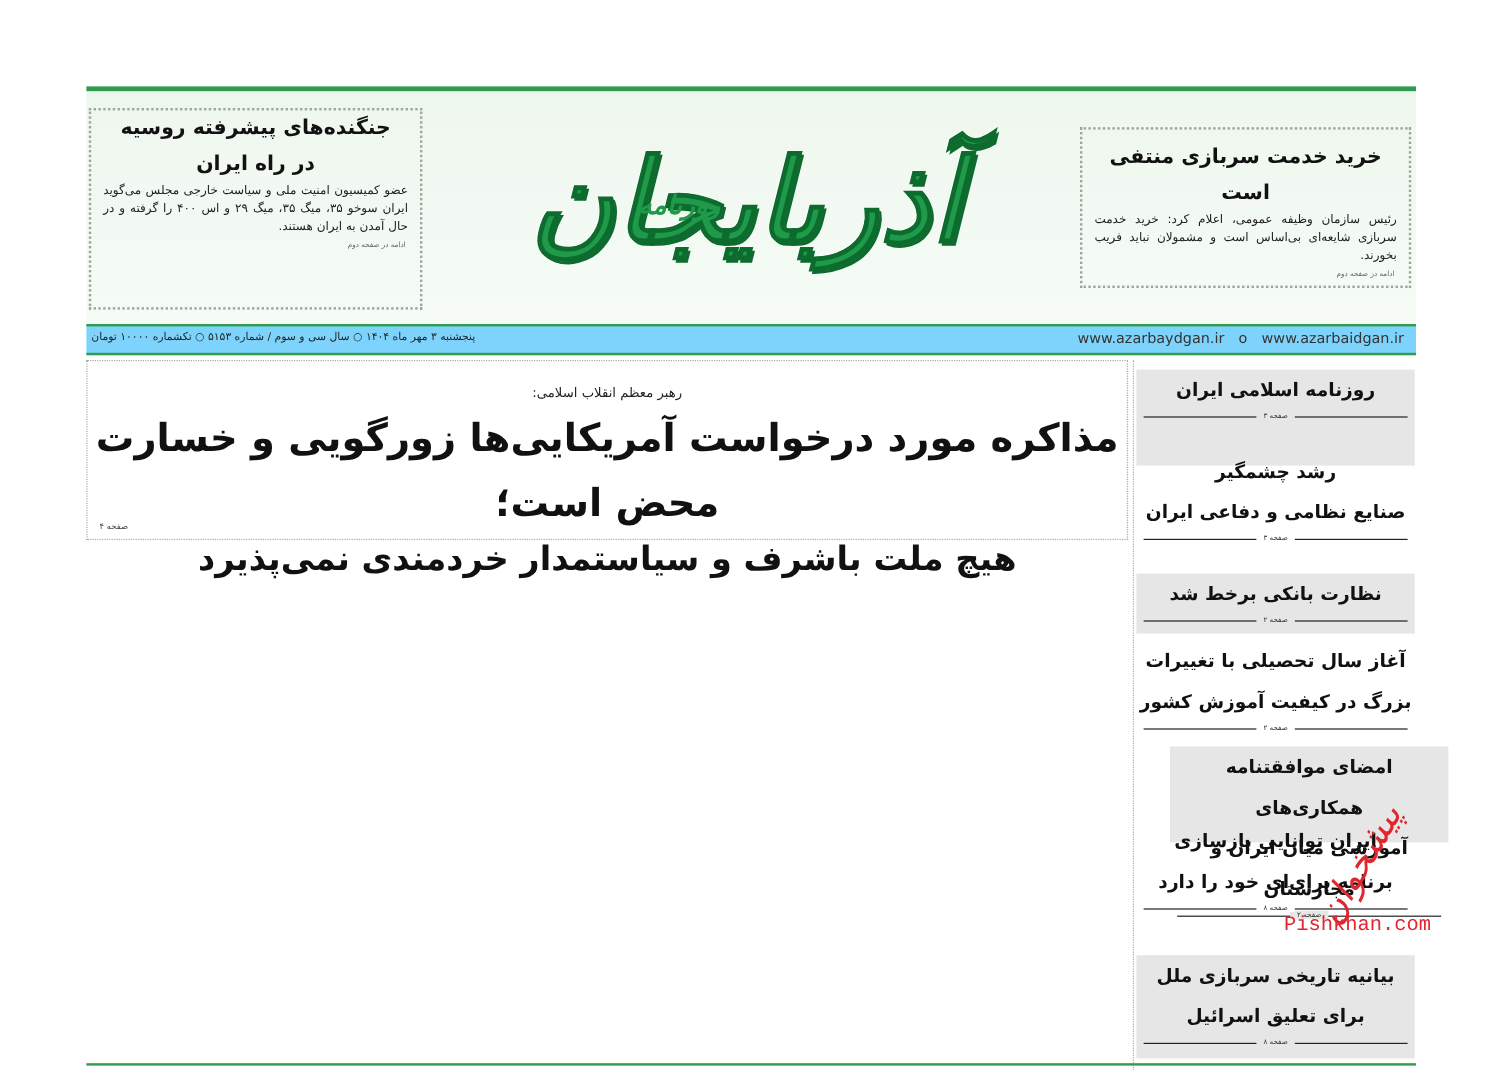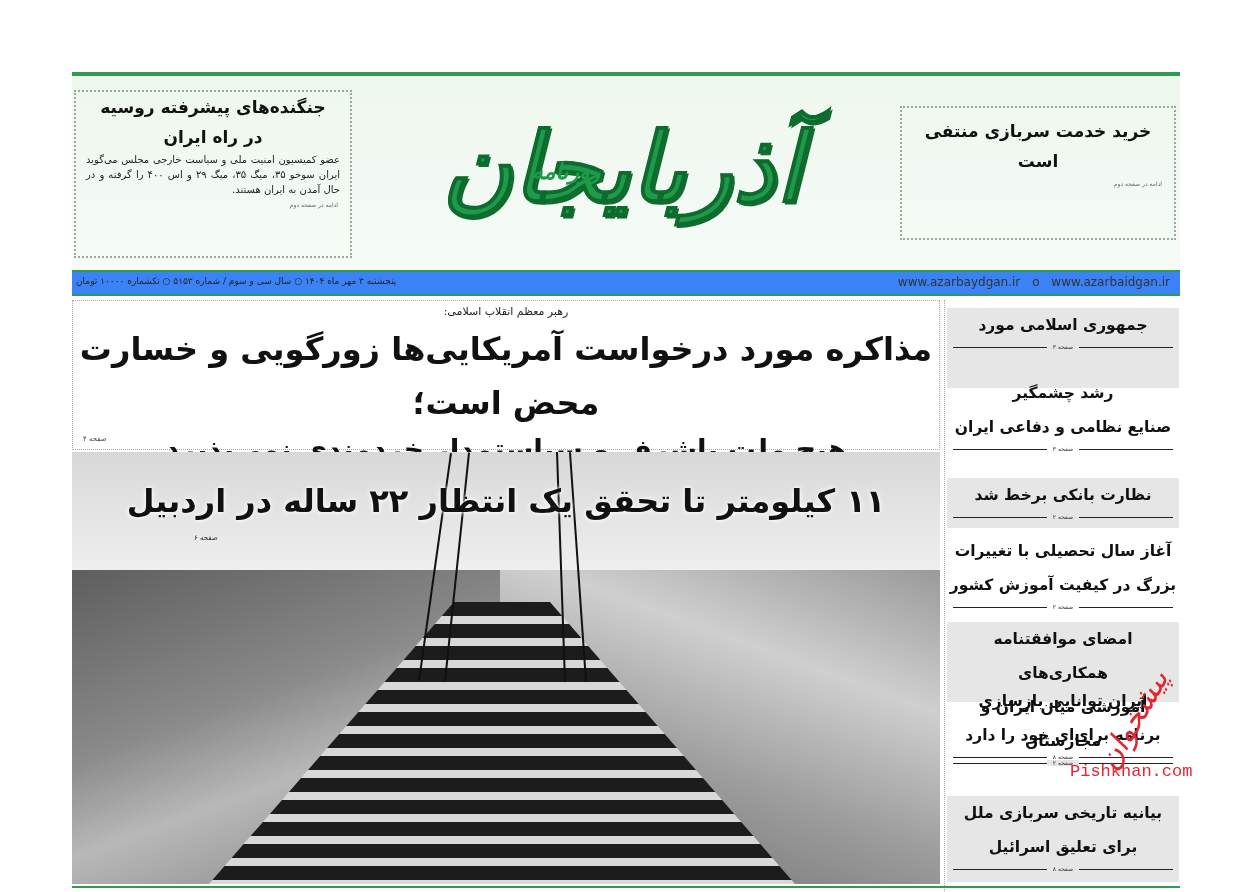--- a/index.html
+++ b/index.html
@@ -36,32 +36,32 @@
     -webkit-text-stroke:1px #0d6b2e;
   }
   .logo .sub {
     position:absolute; left:120px; top:80px; font-size:22px; font-style:italic; font-weight:bold; color:#1f9a4a;
     font-family:"DejaVu Serif", serif;
   }
 
   .infobar {
     position:absolute; left:0; top:198px; width:1108px; height:22px;
     border-top:2px solid #2e9b4f; border-bottom:2px solid #2e9b4f;
-    background:#3b82f6; font-size:10px;
+    background:#7dd3fc; font-size:10px;
   }
   .infobar .issue { position:absolute; left:4px; top:4px; direction:rtl; color:#222; font-size:9px; }
   .infobar .sites { position:absolute; right:6px; top:3px; font-size:12px; color:#333; }
   .infobar .sites span { margin:0 4px; }
 
   
   .headline-box {
     position:absolute; left:0; top:228px; width:868px; height:150px;
     border:1px dotted #aaa; box-sizing:border-box; direction:rtl; text-align:center;
   }
-  .headline-box .kicker { font-size:11px; margin-top:4px; color:#222; }
+  .headline-box .kicker { font-size:11px; margin-top:20px; color:#222; }
   .headline-box .h1 { font-size:32px; font-weight:bold; line-height:54px; margin-top:4px; color:#111; }
   .headline-box .h2 { font-size:28px; font-weight:bold; line-height:40px; color:#111; }
   .headline-box .pg { position:absolute; left:10px; bottom:6px; font-size:7px; color:#444; }
 
   
   .photo {
     position:absolute; left:0; top:380px; width:868px; height:432px; overflow:hidden;
     background:linear-gradient(180deg,#e8e8e8 0%,#d6d6d6 26%,#8c8c8c 30%,#6e6e6e 40%,#a0a0a0 55%,#7a7a7a 70%,#555 100%);
   }
   .photo .sky { position:absolute; left:0; top:0; width:100%; height:125px; background:linear-gradient(180deg,#d8d8d8,#f0f0f0); }
@@ -119,73 +119,62 @@
       <div class="cont">ادامه در صفحه دوم</div>
     </div>
 
     <div class="logo">
       <div class="name">آذربایجان</div>
       <div class="sub">روزنامه</div>
     </div>
 
     <div class="box right">
       <div class="title" style="margin-top:8px">خرید خدمت سربازی منتفی است</div>
+      <div class="lead">رئیس سازمان وظیفه عمومی، اعلام کرد: خرید خدمت سربازی شایعه‌ای بی‌اساس است و مشمولان نباید فریب بخورند.</div>
       <div class="cont">ادامه در صفحه دوم</div>
     </div>
   </div>
 
   <div class="infobar">
     <div class="issue">پنجشنبه ۳ مهر ماه ۱۴۰۴ ○ سال سی و سوم / شماره ۵۱۵۳ ○ تکشماره ۱۰۰۰۰ تومان</div>
     <div class="sites">
       <span>www.azarbaydgan.ir</span>
       <span>o</span>
       <span>www.azarbaidgan.ir</span>
     </div>
   </div>
 
   <div class="headline-box">
     <div class="kicker">رهبر معظم انقلاب اسلامی:</div>
     <div class="h1">مذاکره مورد درخواست آمریکایی‌ها زورگویی و خسارت محض است؛</div>
     <div class="h2">هیچ ملت باشرف و سیاستمدار خردمندی نمی‌پذیرد</div>
     <div class="pg">صفحه ۴</div>
   </div>
 
-  <div class="photo">
-    <div class="sky"></div>
-    <div class="ground-l"></div>
-    <div class="ground-r"></div>
-    <div class="track"></div>
-    <div class="cable" style="left:362px; transform:rotate(8deg);"></div>
-    <div class="cable" style="left:384px; transform:rotate(6deg);"></div>
-    <div class="cable" style="left:488px; transform:rotate(-2deg);"></div>
-    <div class="cable" style="left:505px; transform:rotate(-4deg);"></div>
-    <div class="title">۱۱ کیلومتر تا تحقق یک انتظار ۲۲ ساله در اردبیل</div>
-    <div class="pg">صفحه ۶</div>
-  </div>
 
   <div class="side">
     <div class="side-item shaded" style="top:8px; height:80px;">
-      <div class="t">جمهوری اسلامی مورد</div>
+      <div class="t">روزنامه اسلامی ایران</div>
       <div class="ref"><span>صفحه ۳</span></div>
     </div>
     <div class="side-item" style="top:76px; height:80px;">
       <div class="t">رشد چشمگیر</div>
       <div class="t">صنایع نظامی و دفاعی ایران</div>
       <div class="ref"><span>صفحه ۳</span></div>
     </div>
     <div class="side-item shaded" style="top:178px; height:50px;">
       <div class="t">نظارت بانکی برخط شد</div>
       <div class="ref"><span>صفحه ۲</span></div>
     </div>
     <div class="side-item" style="top:234px; height:80px;">
       <div class="t">آغاز سال تحصیلی با تغییرات</div>
       <div class="t">بزرگ در کیفیت آموزش کشور</div>
       <div class="ref"><span>صفحه ۲</span></div>
     </div>
-    <div class="side-item shaded" style="top:322px; height:80px;">
+    <div class="side-item shaded" style="top:322px; height:80px;margin-left:28px;">
       <div class="t">امضای موافقتنامه همکاری‌های</div>
       <div class="t">آموزشی میان ایران و مجارستان</div>
       <div class="ref"><span>صفحه ۲</span></div>
     </div>
     <div class="side-item" style="top:384px; height:80px;">
       <div class="t">ایران توانایی بازسازی</div>
       <div class="t">برنامه برای‌ای خود را دارد</div>
       <div class="ref"><span>صفحه ۸</span></div>
     </div>
     <div class="side-item shaded" style="top:496px; height:86px;">

